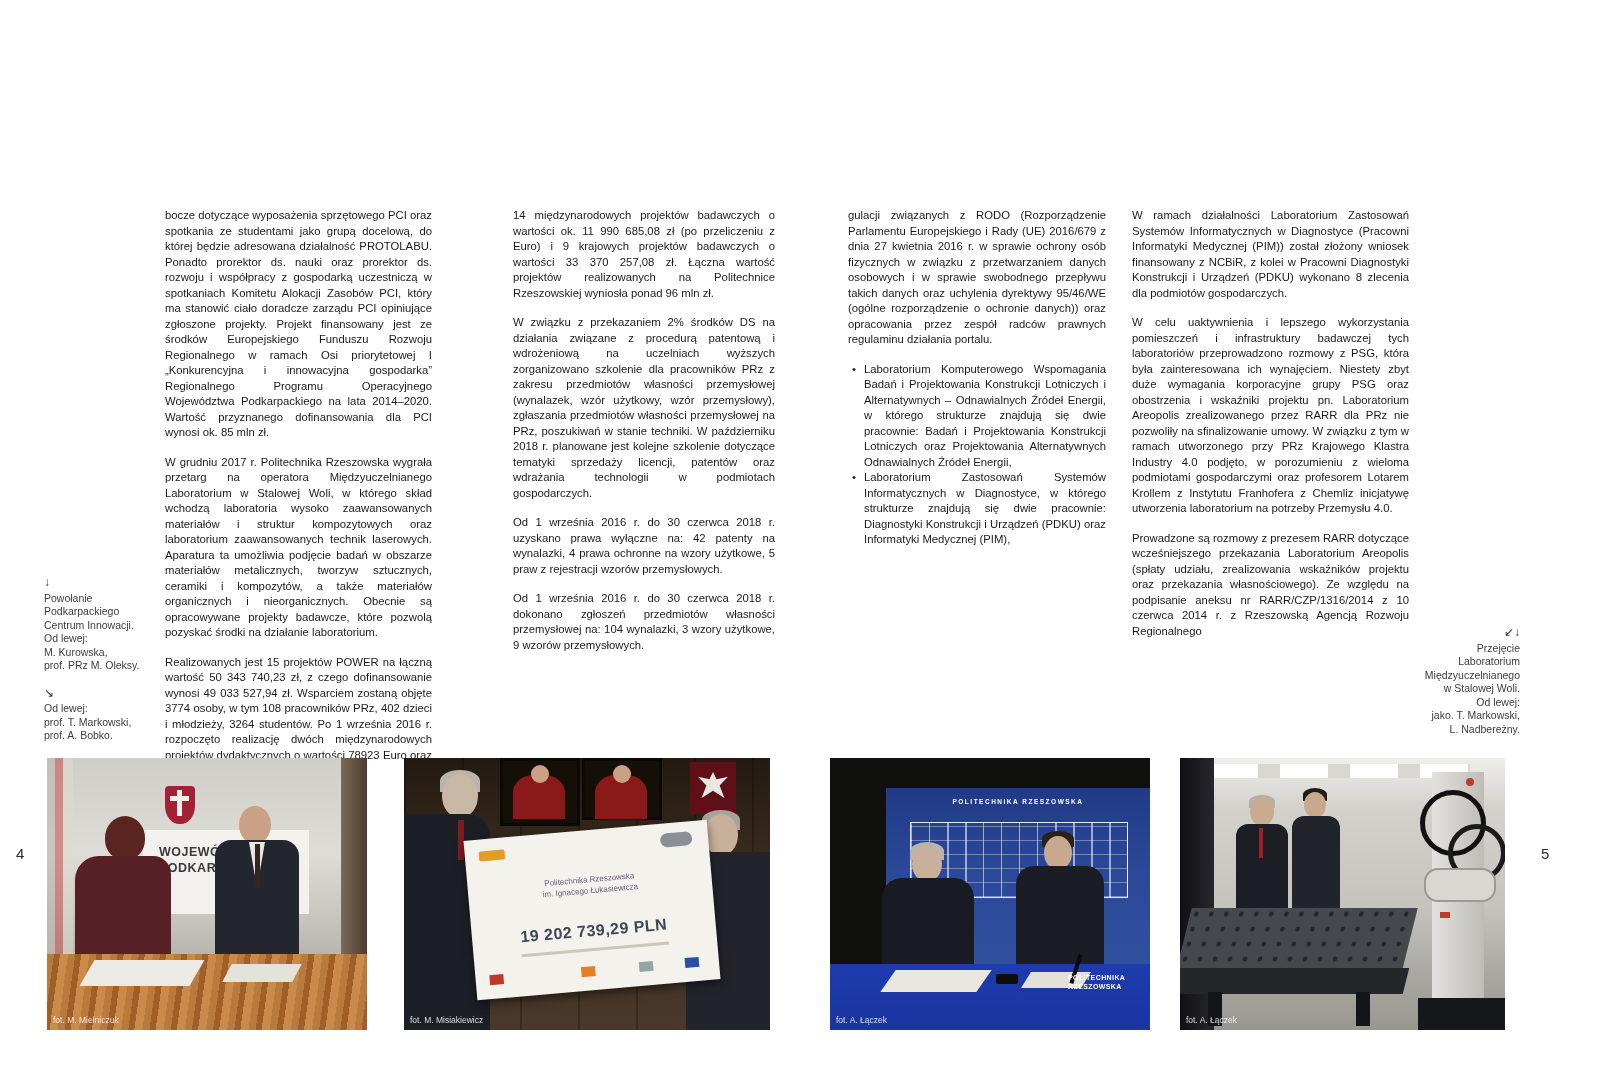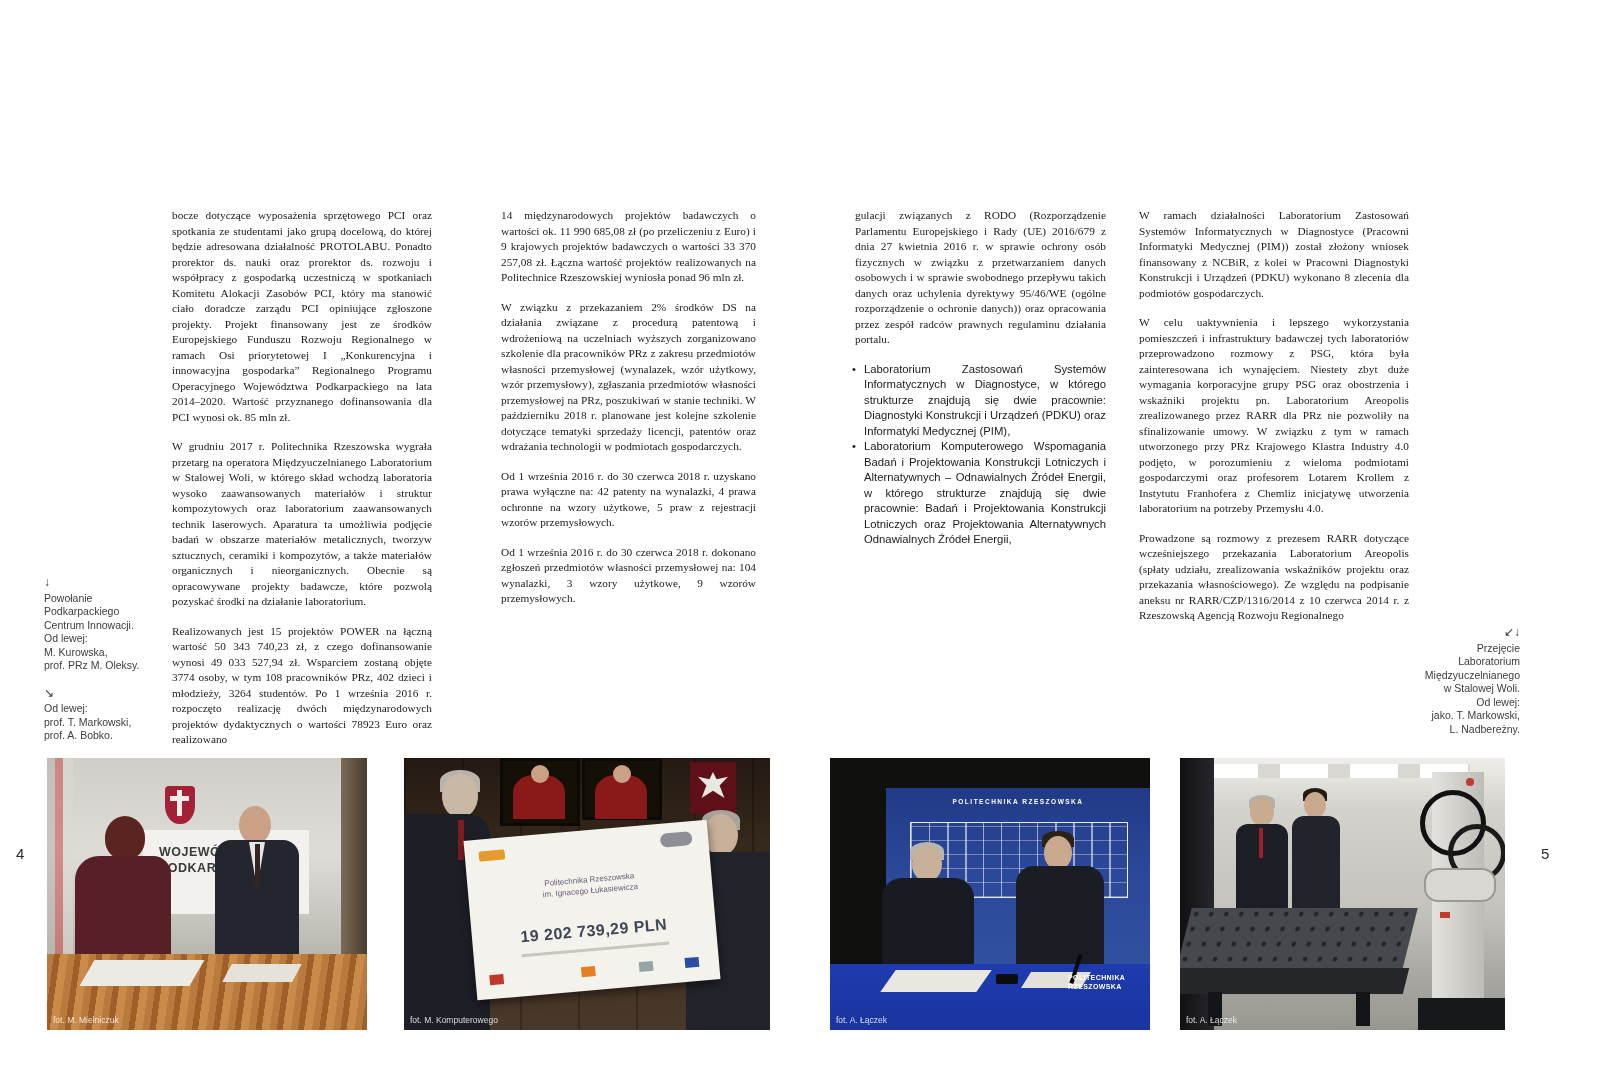--- a/index.html
+++ b/index.html
@@ -8,23 +8,23 @@
   .ml{white-space:pre-line;}
 
   
   .page-number{position:absolute;top:845px;font-size:15px;color:#2b2b2b;}
   .page-number.left{left:16px;}
   .page-number.right{left:1541px;}
 
   
   .col{position:absolute;top:208px;height:556px;overflow:hidden;
        font-size:11.3px;line-height:15.5px;text-align:justify;hyphens:auto;}
-  .col p{margin:0 0 14px 12px;font-family:Liberation Serif, serif;}
+  .col p{margin:0 0 14px 5px;}
   .col1{left:160px;width:272px;}
-  .col2{left:489px;width:267px;}
+  .col2{left:508px;width:267px;}
   .col3{left:843px;width:263px;}
   .col4{left:1127px;width:282px;}
   .col4 p.cont-indent{margin-left:27px;}
   ul.bullets{margin:0;padding:0 0 0 9px;list-style:none;}
   ul.bullets li{position:relative;padding-left:12px;margin:0;}
   ul.bullets li::before{content:"\2022";position:absolute;left:0;top:0;}
 
   
   .caption{position:absolute;font-size:10.5px;line-height:13.5px;color:#3c3c3c;}
   .caption-left{left:44px;top:576px;width:118px;text-align:left;}
@@ -207,22 +207,22 @@
   <section class="col col2">
     <p>14 międzynarodowych projektów badawczych o wartości ok. 11 990 685,08 zł (po przeliczeniu z Euro) i 9 krajowych projektów badawczych o wartości 33 370 257,08 zł. Łączna wartość projektów realizowanych na Politechnice Rzeszowskiej wyniosła ponad 96 mln zł.</p>
     <p>W związku z przekazaniem 2% środków DS na działania związane z procedurą patentową i wdrożeniową na uczelniach wyższych zorganizowano szkolenie dla pracowników PRz z zakresu przedmiotów własności przemysłowej (wynalazek, wzór użytkowy, wzór przemysłowy), zgłaszania przedmiotów własności przemysłowej na PRz, poszukiwań w stanie techniki. W październiku 2018 r. planowane jest kolejne szkolenie dotyczące tematyki sprzedaży licencji, patentów oraz wdrażania technologii w podmiotach gospodarczych.</p>
     <p>Od 1 września 2016 r. do 30 czerwca 2018 r. uzyskano prawa wyłączne na: 42 patenty na wynalazki, 4 prawa ochronne na wzory użytkowe, 5 praw z rejestracji wzorów przemysłowych.</p>
     <p>Od 1 września 2016 r. do 30 czerwca 2018 r. dokonano zgłoszeń przedmiotów własności przemysłowej na: 104 wynalazki, 3 wzory użytkowe, 9 wzorów przemysłowych.</p>
   </section>
 
   <section class="col col3">
     <p>gulacji związanych z RODO (Rozporządzenie Parlamentu Europejskiego i Rady (UE) 2016/679 z dnia 27 kwietnia 2016 r. w sprawie ochrony osób fizycznych w związku z przetwarzaniem danych osobowych i w sprawie swobodnego przepływu takich danych oraz uchylenia dyrektywy 95/46/WE (ogólne rozporządzenie o ochronie danych)) oraz opracowania przez zespół radców prawnych regulaminu działania portalu.</p>
     <ul class="bullets">
+      <li>Laboratorium Komputerowego Wspomagania Badań i Projektowania Konstrukcji Lotniczych i Alternatywnych – Odnawialnych Źródeł Energii, w którego strukturze znajdują się dwie pracownie: Badań i Projektowania Konstrukcji Lotniczych oraz Projektowania Alternatywnych Odnawialnych Źródeł Energii,</li>
       <li>Laboratorium Zastosowań Systemów Informatycznych w Diagnostyce, w którego strukturze znajdują się dwie pracownie: Diagnostyki Konstrukcji i Urządzeń (PDKU) oraz Informatyki Medycznej (PIM),</li>
-      <li>Laboratorium Komputerowego Wspomagania Badań i Projektowania Konstrukcji Lotniczych i Alternatywnych – Odnawialnych Źródeł Energii, w którego strukturze znajdują się dwie pracownie: Badań i Projektowania Konstrukcji Lotniczych oraz Projektowania Alternatywnych Odnawialnych Źródeł Energii,</li>
     </ul>
   </section>
 
   <section class="col col4">
     <p>W ramach działalności Laboratorium Zastosowań Systemów Informatycznych w Diagnostyce (Pracowni Informatyki Medycznej (PIM)) został złożony wniosek finansowany z NCBiR, z kolei w Pracowni Diagnostyki Konstrukcji i Urządzeń (PDKU) wykonano 8 zlecenia dla podmiotów gospodarczych.</p>
     <p>W celu uaktywnienia i lepszego wykorzystania pomieszczeń i infrastruktury badawczej tych laboratoriów przeprowadzono rozmowy z PSG, która była zainteresowana ich wynajęciem. Niestety zbyt duże wymagania korporacyjne grupy PSG oraz obostrzenia i wskaźniki projektu pn. Laboratorium Areopolis zrealizowanego przez RARR dla PRz nie pozwoliły na sfinalizowanie umowy. W związku z tym w ramach utworzonego przy PRz Krajowego Klastra Industry 4.0 podjęto, w porozumieniu z wieloma podmiotami gospodarczymi oraz profesorem Lotarem Krollem z Instytutu Franhofera z Chemliz inicjatywę utworzenia laboratorium na potrzeby Przemysłu 4.0.</p>
     <p>Prowadzone są rozmowy z prezesem RARR dotyczące wcześniejszego przekazania Laboratorium Areopolis (spłaty udziału, zrealizowania wskaźników projektu oraz przekazania własnościowego). Ze względu na podpisanie aneksu nr RARR/CZP/1316/2014 z 10 czerwca 2014 r. z Rzeszowską Agencją Rozwoju Regionalnego</p>
   </section>
 
   <figure class="photo photo1">
@@ -276,21 +276,21 @@
 im. Ignacego Łukasiewicza</div>
       <div class="amount">19 202 739,29 PLN</div>
       <div class="subline"></div>
       <div class="logos">
         <span class="l1"></span>
         <span class="l2"></span>
         <span class="l3"></span>
         <span class="l4"></span>
       </div>
     </div>
-    <figcaption class="credit">fot. M. Komputerowego</figcaption>
+    <figcaption class="credit">fot. M. Misiakiewicz</figcaption>
   </figure>
 
   <figure class="photo photo3">
     <div class="p3-bg"></div>
     <div class="p3-backdrop">
       <div class="p3-backdrop-label">POLITECHNIKA RZESZOWSKA</div>
       <div class="p3-building"></div>
     </div>
     <div class="p3-man-left">
       <div class="hair"></div>

